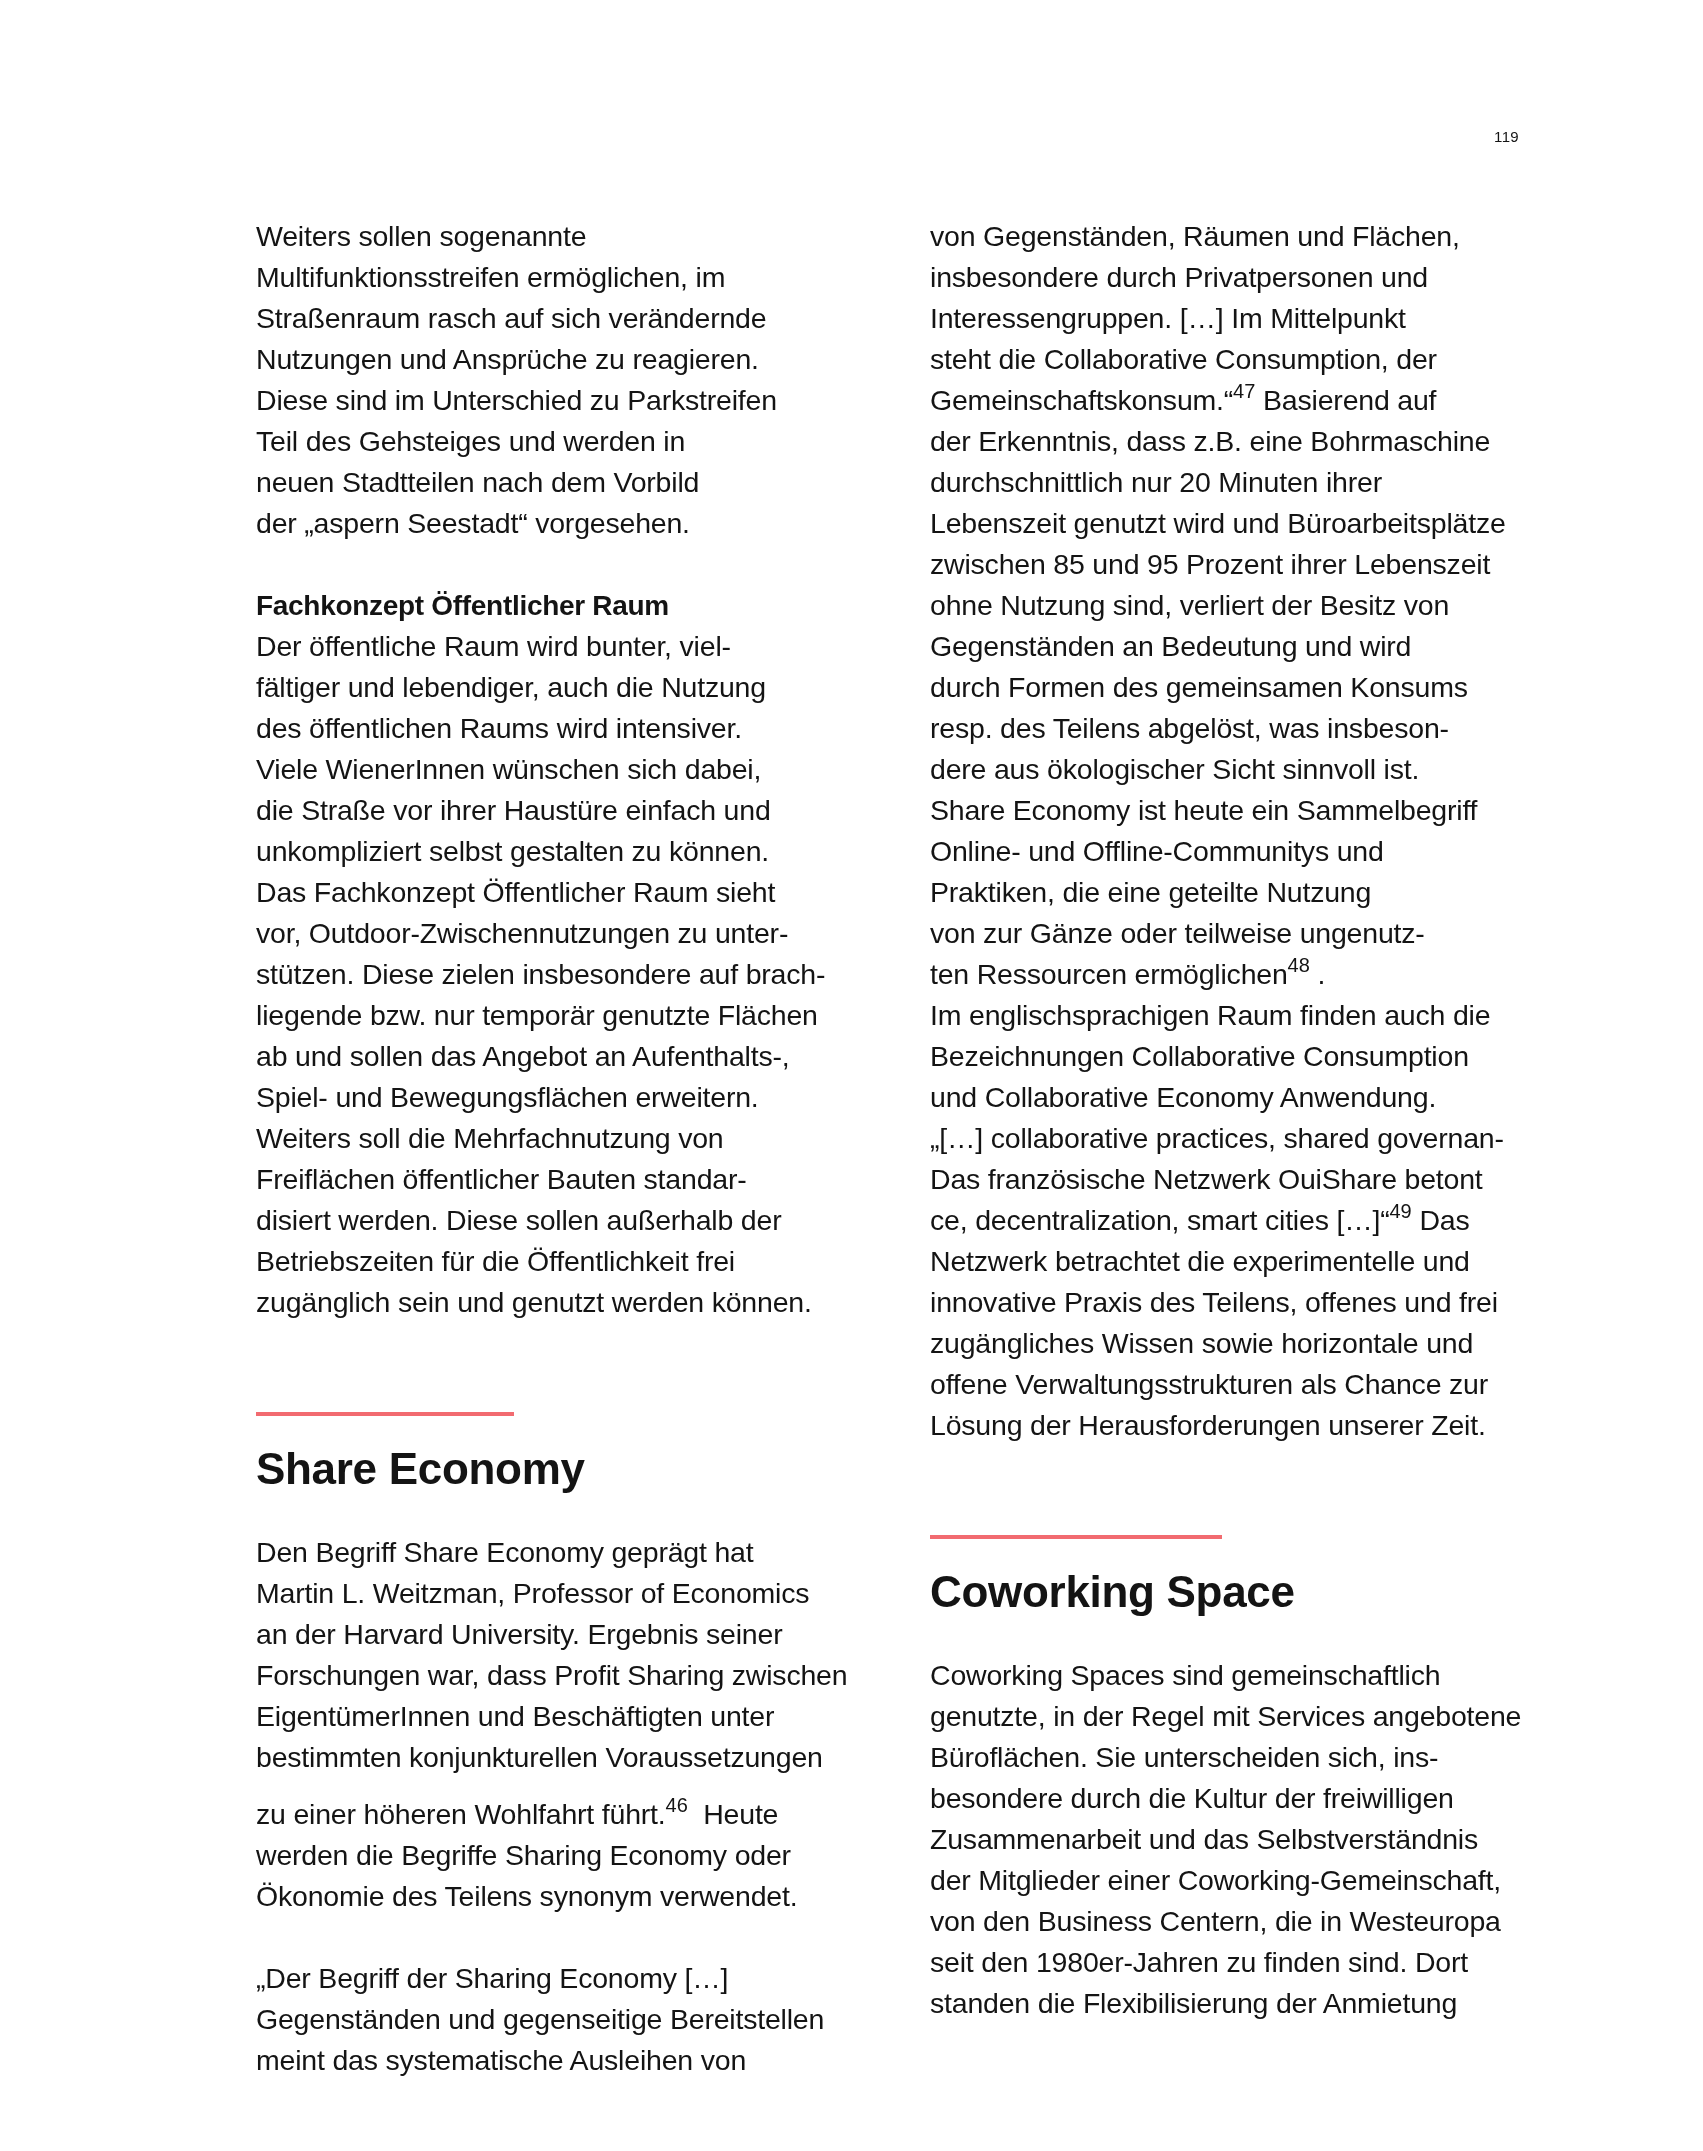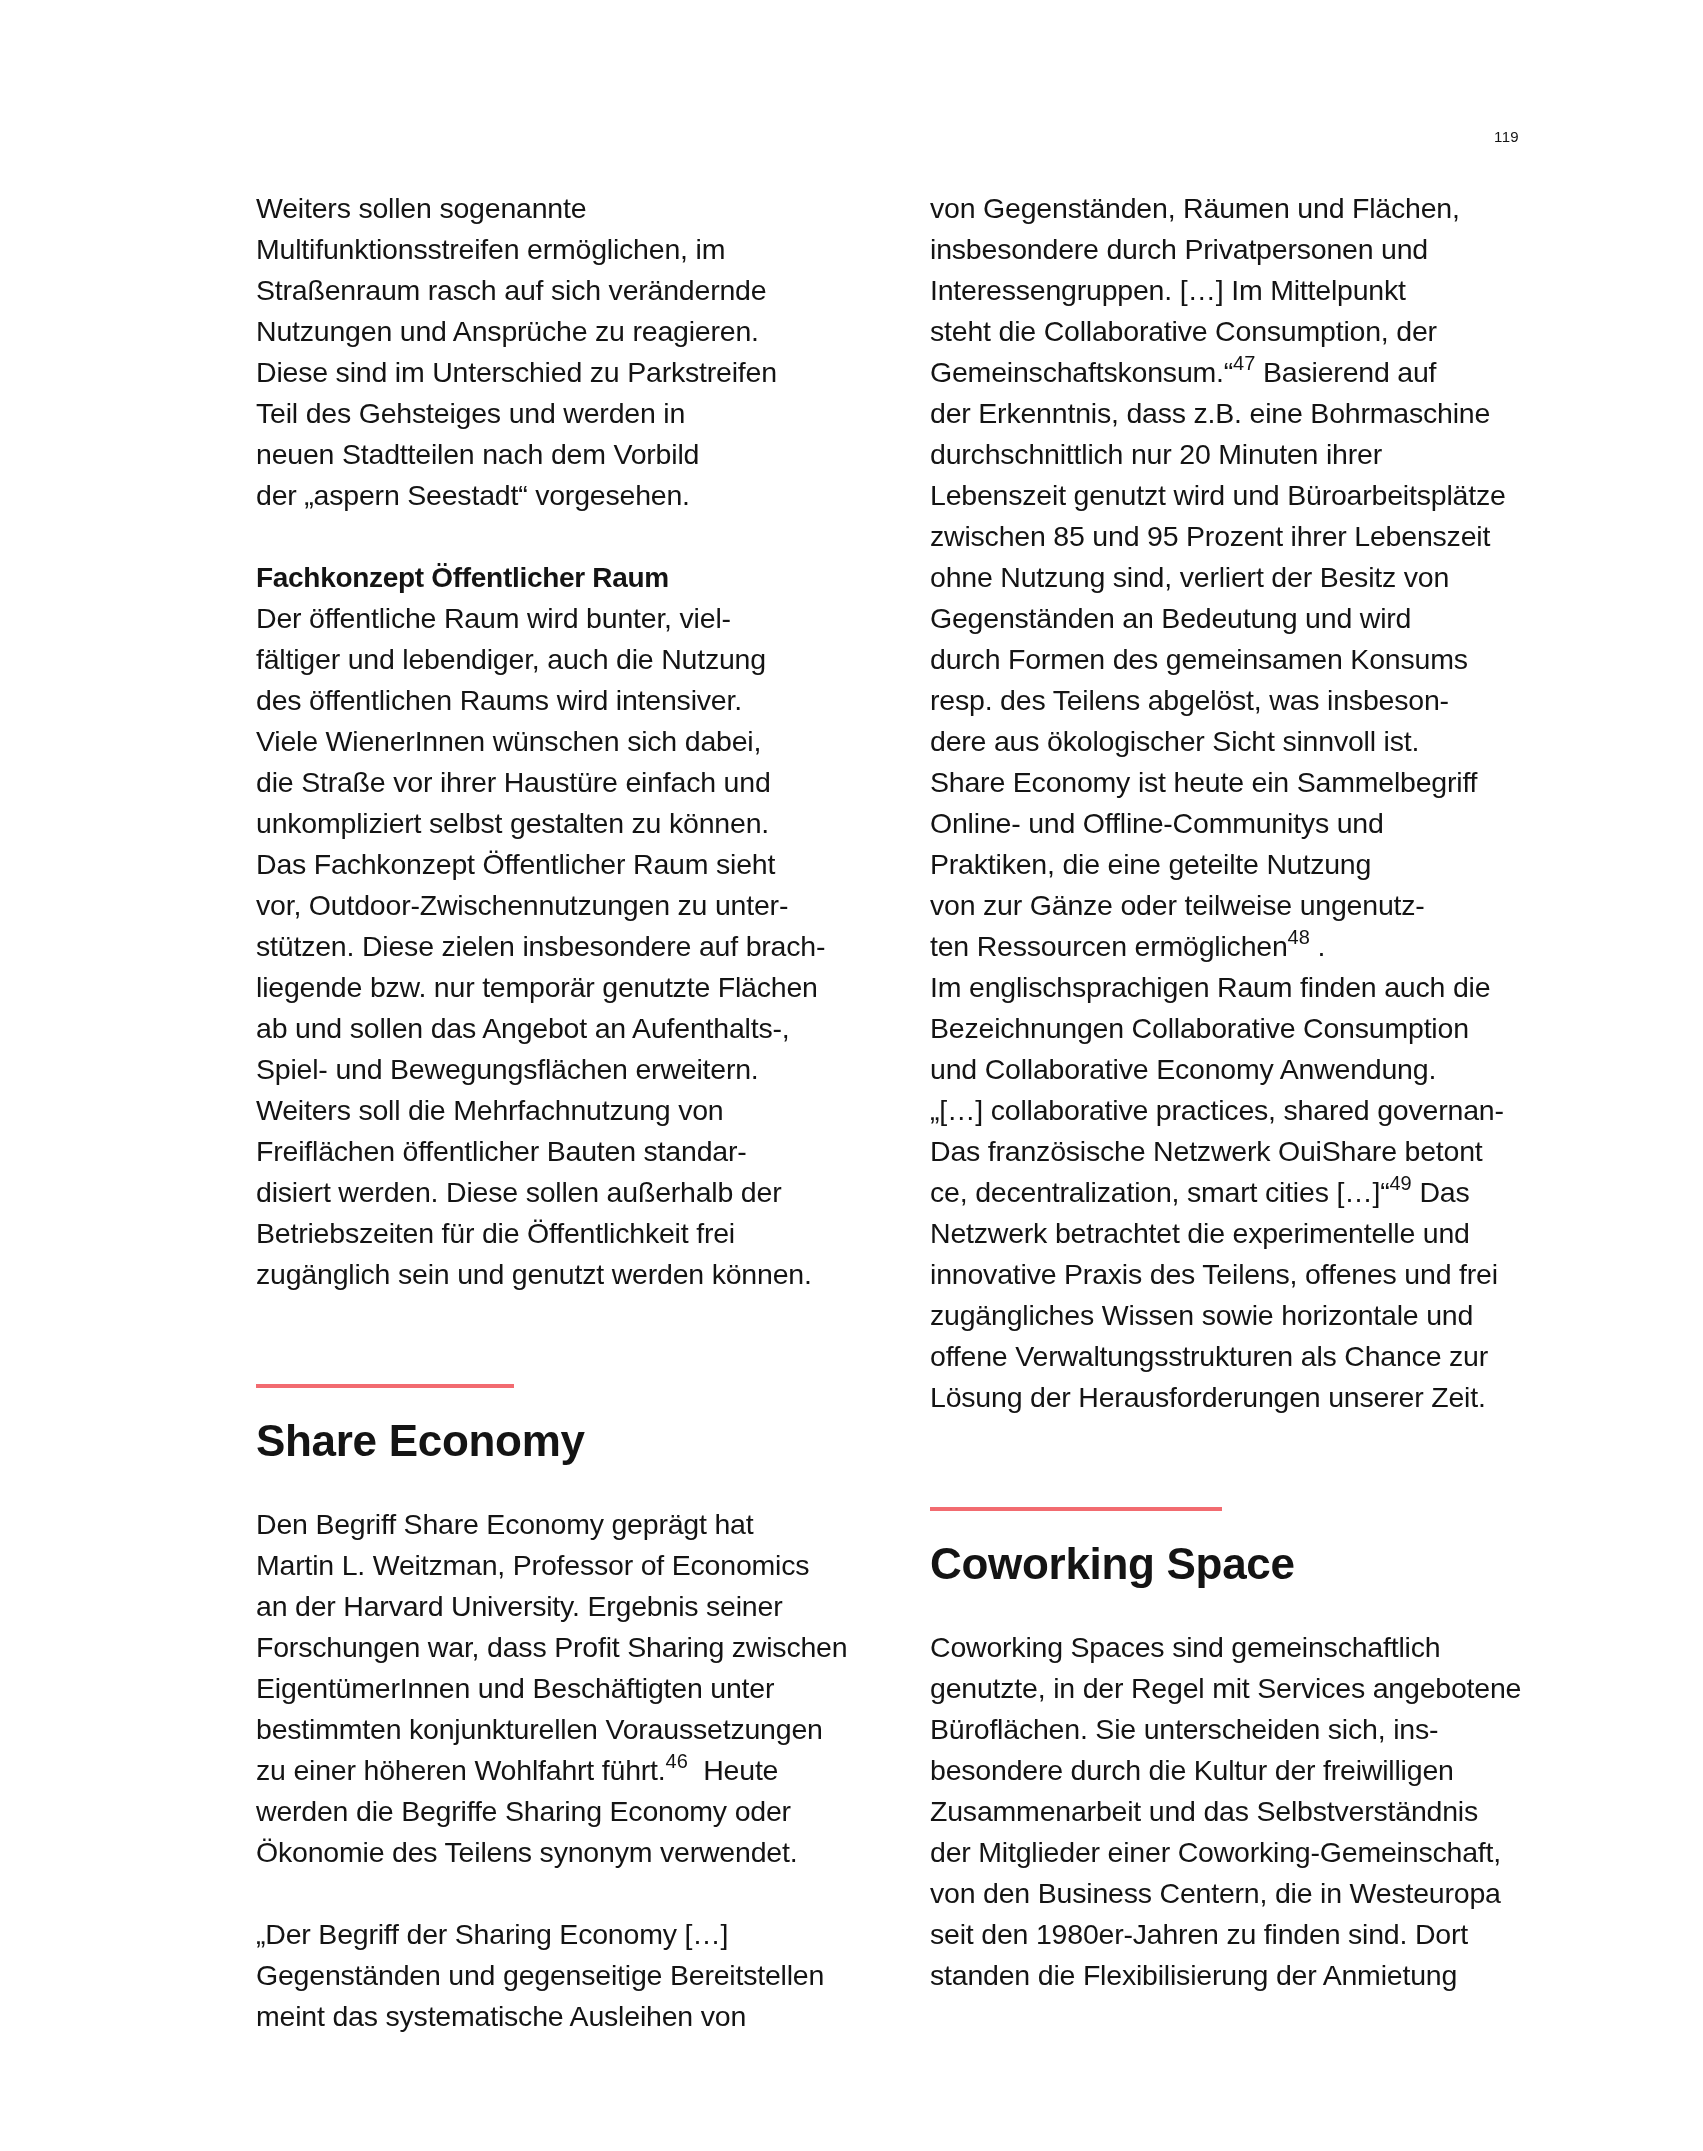--- a/index.html
+++ b/index.html
@@ -5,21 +5,21 @@
   html, body { margin: 0; padding: 0; background: #ffffff; }
   body {
     width: 1704px; height: 2152px; position: relative; overflow: hidden;
     font-family: "Liberation Sans", "DejaVu Sans", sans-serif;
     color: #141414;
   }
   .page-number {
     position: absolute; top: 128px; left: 1494px;
     font-size: 15px; letter-spacing: 0.4px;
   }
-  .col { position: absolute; top: 188px; }
+  .col { position: absolute; top: 216px; }
   .col-left { left: 256px; width: 647px; }
   .col-right { left: 930px; width: 664px; }
   .line {
     font-size: 28.5px; line-height: 41px; height: 41px;
     white-space: nowrap; letter-spacing: -0.2px;
   }
   sup { font-size: 20px; line-height: 0; vertical-align: 12px; letter-spacing: 0; }
   .subhead { font-weight: bold; font-size: 28px; line-height: 41px; height: 41px; white-space: nowrap; letter-spacing: -0.3px; }
   .gap { height: 41px; }
   .divider { height: 4.3px; background: #f26b70; }
@@ -68,21 +68,21 @@
   <div class="divider" style="width: 258px; margin-top: 89px; background: rgb(242, 107, 112);"></div>
   <div class="heading" style="margin-top:32px;">Share Economy</div>
 
   <div style="margin-top:43px;">
     <div class="line">Den Begriff Share Economy geprägt hat</div>
     <div class="line">Martin L. Weitzman, Professor of Economics</div>
     <div class="line">an der Harvard University. Ergebnis seiner</div>
     <div class="line">Forschungen war, dass Profit Sharing zwischen</div>
     <div class="line">EigentümerInnen und Beschäftigten unter</div>
     <div class="line">bestimmten konjunkturellen Voraussetzungen</div>
-    <div class="line" style="white-space:pre;"><span>zu einer höheren Wohlfahrt führt.</span><sup>46</sup><span>  Heute</span></div>
+    <div class="line" style="white-space:pre;margin-top:16px;"><span>zu einer höheren Wohlfahrt führt.</span><sup>46</sup><span>  Heute</span></div>
     <div class="line">werden die Begriffe Sharing Economy oder</div>
     <div class="line">Ökonomie des Teilens synonym verwendet.</div>
   </div>
   <div class="gap"></div>
   <div>
     <div class="line">„Der Begriff der Sharing Economy […]</div>
     <div class="line">Gegenständen und gegenseitige Bereitstellen</div>
     <div class="line">meint das systematische Ausleihen von</div>
   </div>
 </div>

